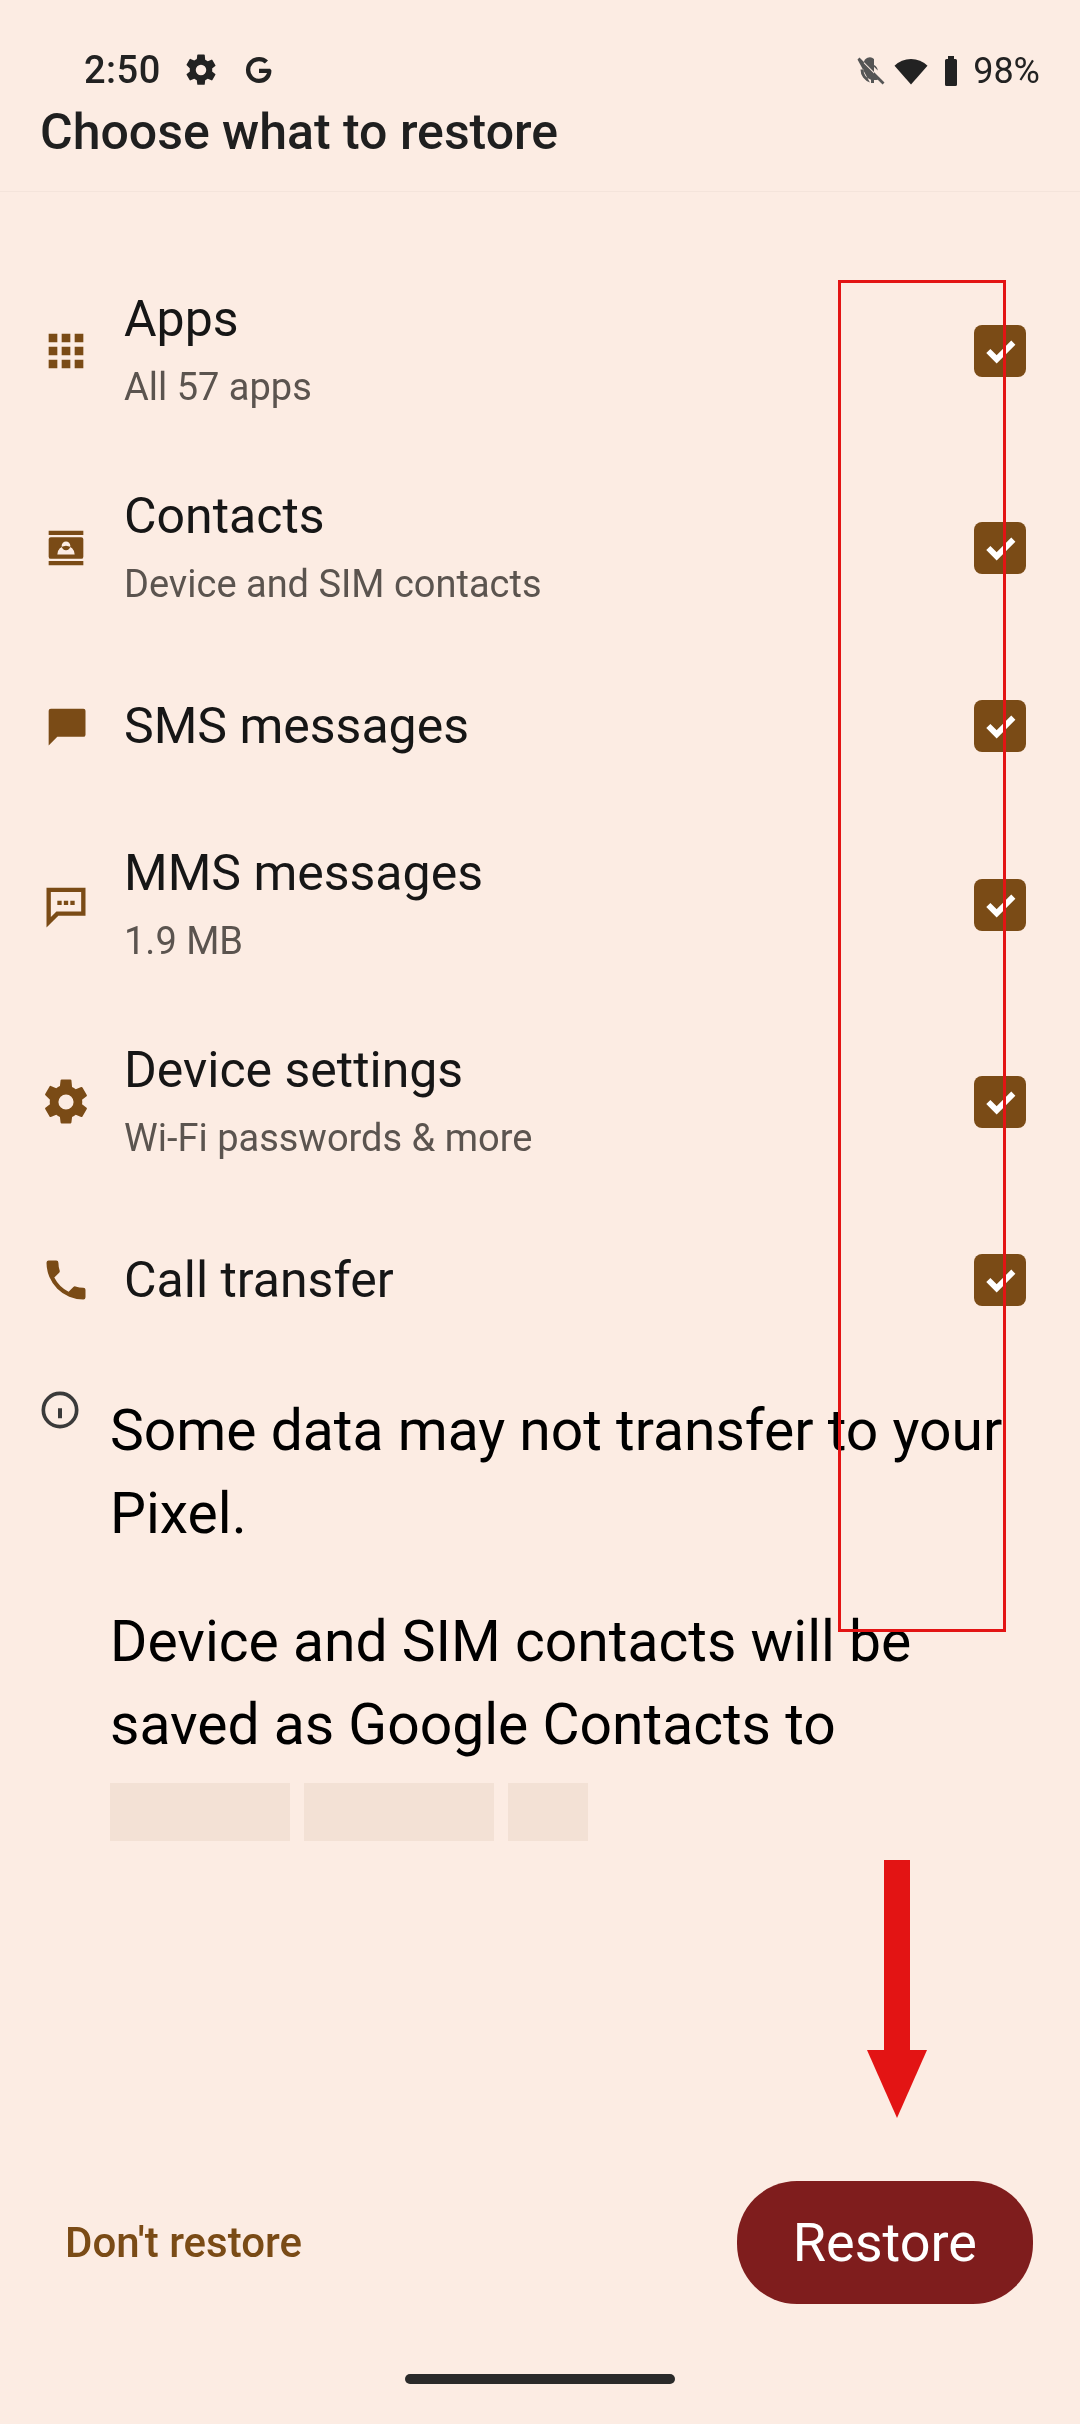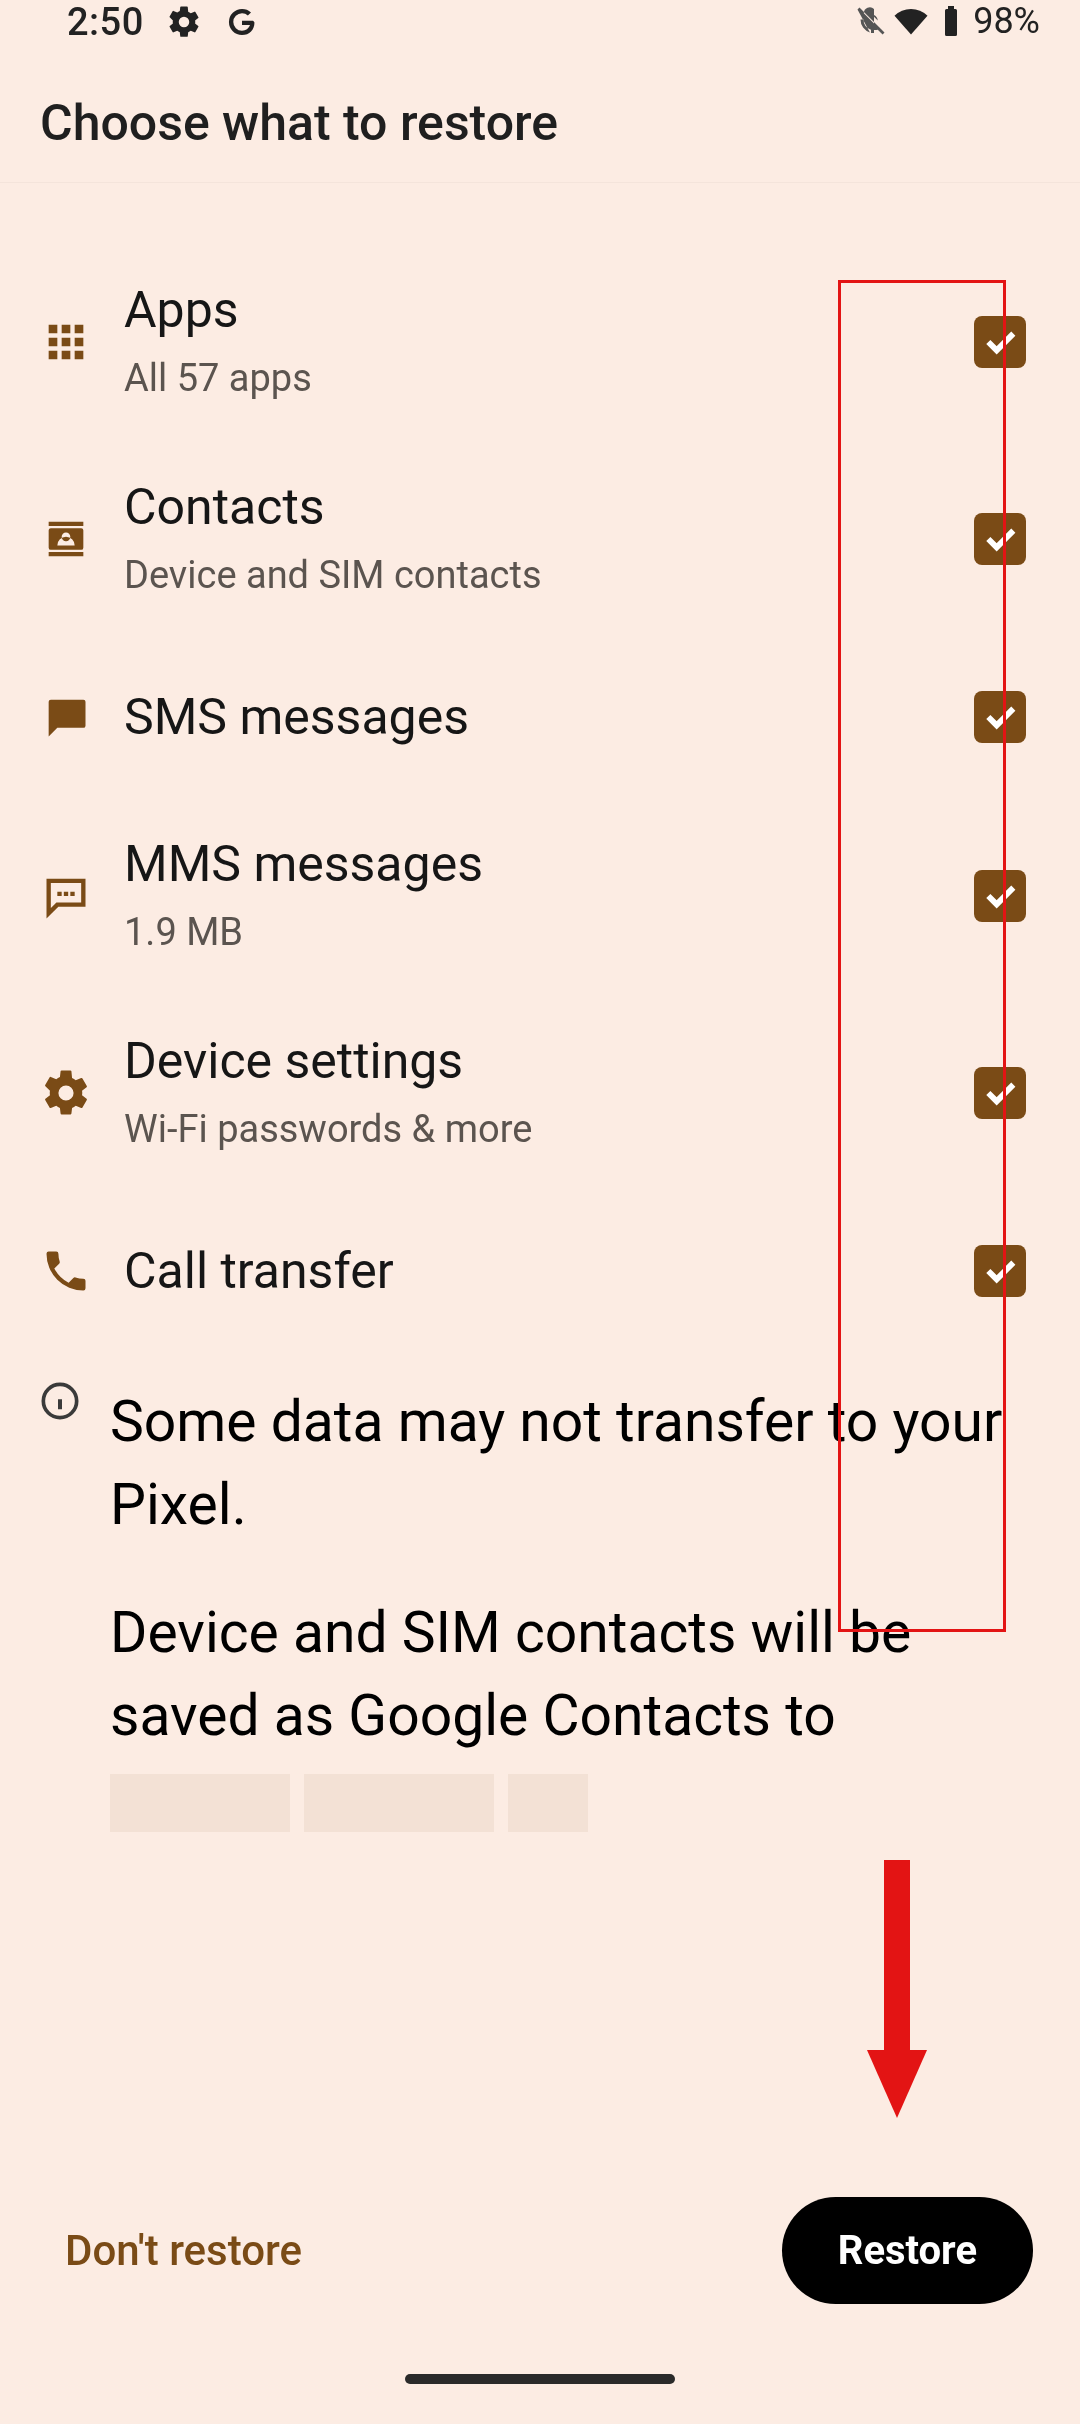--- a/index.html
+++ b/index.html
@@ -9,39 +9,39 @@
     font-family: Roboto, "Segoe UI", Arial, sans-serif;
     color: #1f1f1f;
     position: relative;
     overflow: hidden;
   }
 
   
   .statusbar {
     height: 92px;
     display: flex;
-    align-items: flex-start;
-    padding: 0 40px 0 67px;
+    align-items: flex-end;
+    padding: 0 40px 0 84px;
     font-size: 38px;
     color: #222;
   }
   .sb-left { display: flex; align-items: center; gap: 22px; }
   .sb-spacer { flex: 1; }
   .sb-right { display: flex; align-items: center; gap: 4px; }
   .sb-time { font-weight: 500; letter-spacing: 0.5px; }
   .sb-ico { width: 36px; height: 36px; display: inline-flex; }
   .sb-ico svg { width: 100%; height: 100%; }
   .sb-batt { font-size: 36px; }
 
   
   .page-title {
     font-size: 50px;
     font-weight: 500;
     padding: 0 40px 30px 40px;
-    margin-top: 2px;
+    margin-top: 11px;
   }
   .title-divider {
     height: 1px;
     background: rgba(0,0,0,0.03);
     margin-bottom: 60px;
   }
 
   
   .list { padding: 0 40px; }
   .row {
@@ -133,24 +133,24 @@
     align-items: center;
     justify-content: space-between;
     padding: 0 56px;
   }
   .link-btn {
     font-size: 42px;
     color: #7a4b16;
     font-weight: 500;
   }
   .pill-btn {
-    background: #000000;
+    background: #7f1d1d;
     color: #fff;
-    font-size: 40px;
-    font-weight: 700;
+    font-size: 54px;
+    font-weight: 400;
     padding: 30px 56px;
     border-radius: 60px;
   }
 
   
   .home-ind {
     position: absolute;
     bottom: 40px;
     left: 50%;
     transform: translateX(-50%);

